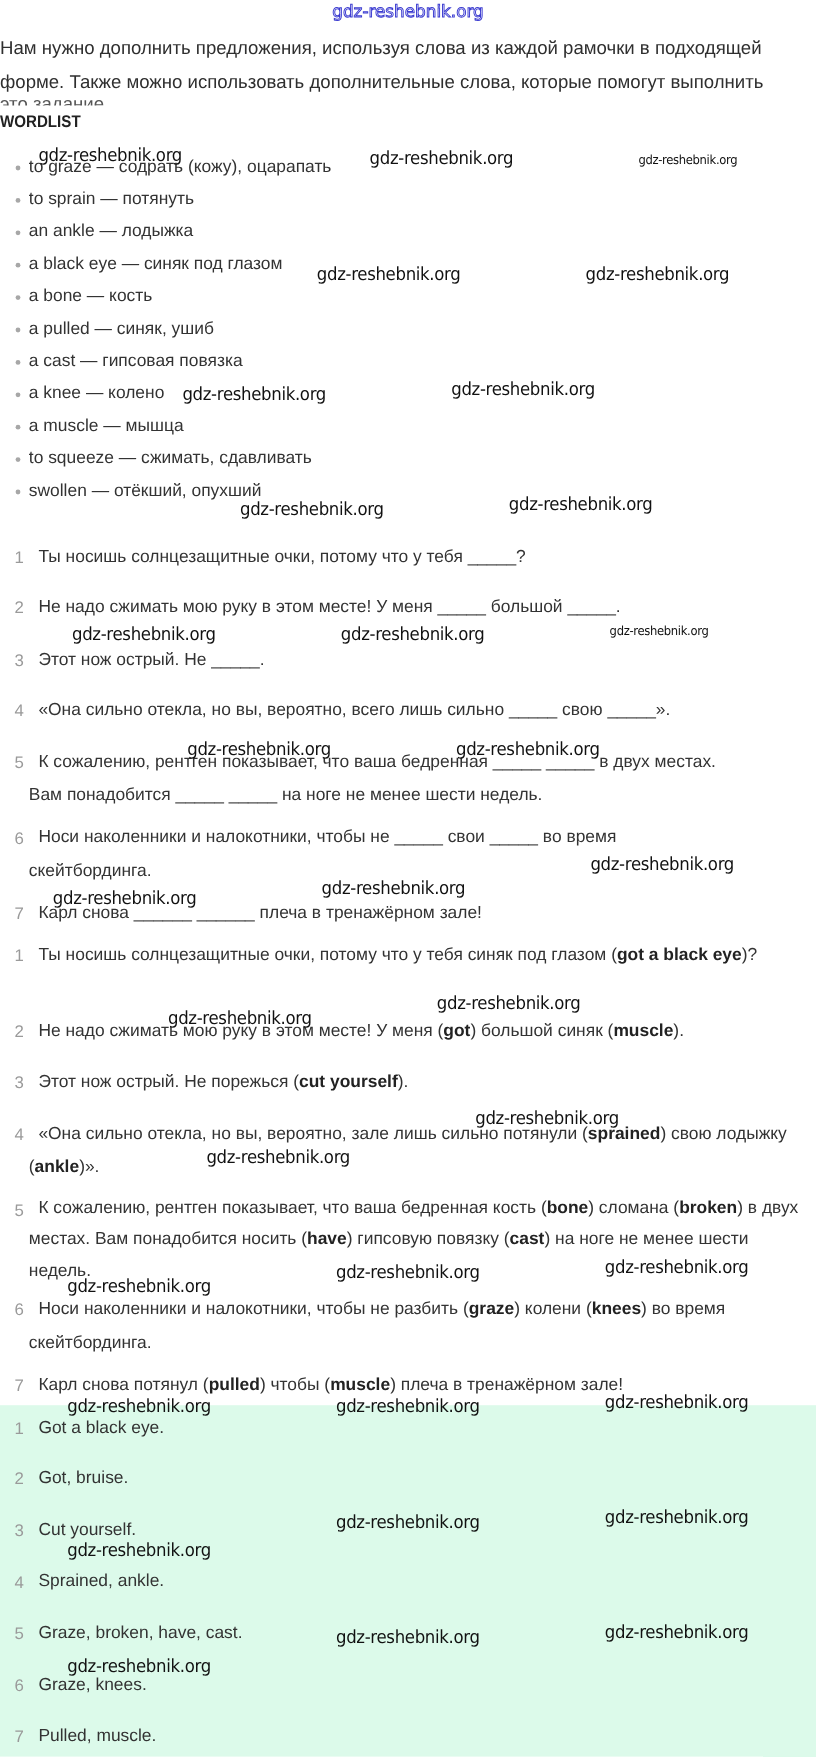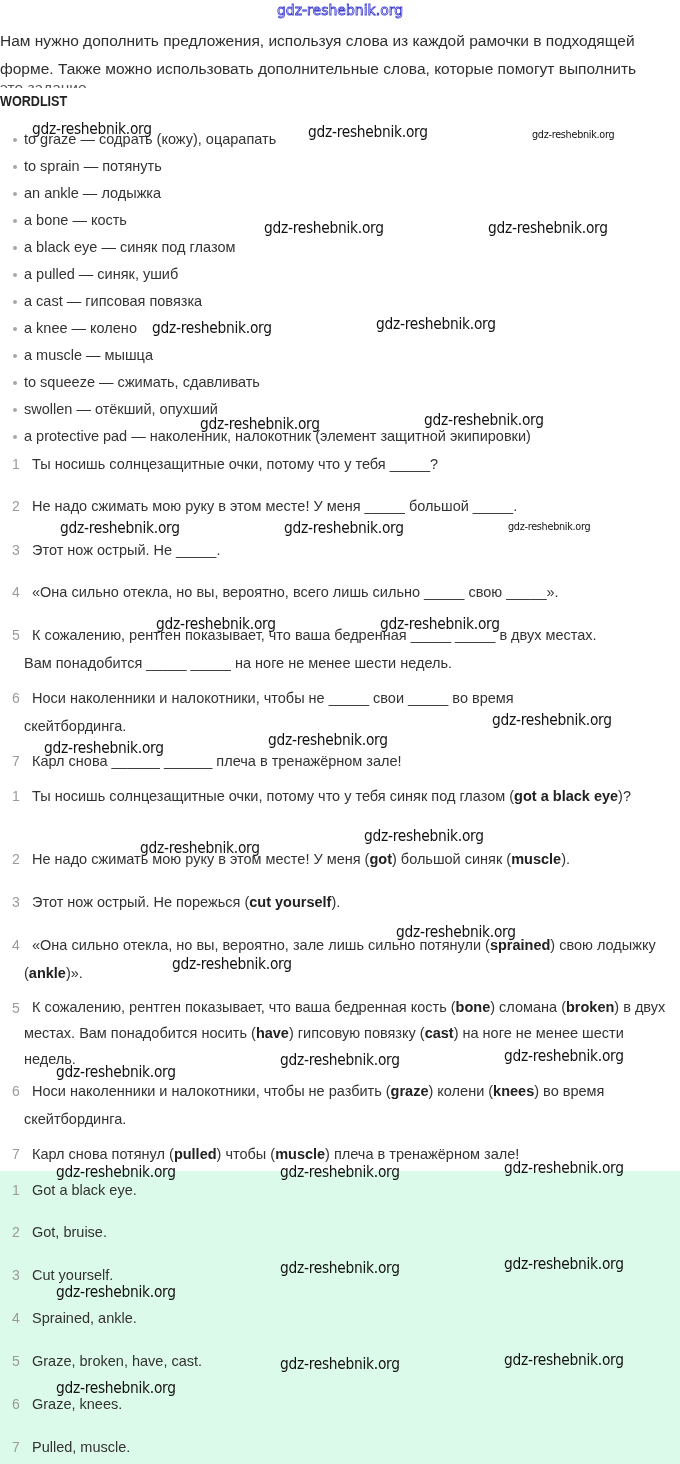--- a/index.html
+++ b/index.html
@@ -57,29 +57,28 @@
 <div class="top-logo">gdz-reshebnik.org</div>
 
 <div class="intro">Нам нужно дополнить предложения, используя слова из каждой рамочки в подходящей форме. Также можно использовать дополнительные слова, которые помогут выполнить</div>
 <div class="intro-cut">это задание</div>
 
 <div class="wordlist-title">WORDLIST</div>
 <ul class="wordlist">
   <li><span class="bullet"></span><span>to graze — содрать (кожу), оцарапать</span></li>
   <li><span class="bullet"></span><span>to sprain — потянуть</span></li>
   <li><span class="bullet"></span><span>an ankle — лодыжка</span></li>
+  <li><span class="bullet"></span><span>a black eye — синяк под глазом</span></li>
   <li><span class="bullet"></span><span>a bone — кость</span></li>
-  <li><span class="bullet"></span><span>a black eye — синяк под глазом</span></li>
   <li><span class="bullet"></span><span>a pulled — синяк, ушиб</span></li>
   <li><span class="bullet"></span><span>a cast — гипсовая повязка</span></li>
   <li><span class="bullet"></span><span>a knee — колено</span></li>
   <li><span class="bullet"></span><span>a muscle — мышца</span></li>
   <li><span class="bullet"></span><span>to squeeze — сжимать, сдавливать</span></li>
   <li><span class="bullet"></span><span>swollen — отёкший, опухший</span></li>
-  <li><span class="bullet"></span><span>a protective pad — наколенник, налокотник (элемент защитной экипировки)</span></li>
 </ul>
 
 <div class="ex">
   <div class="ex-item" style="top:450px;">
     <span class="num" style="top:6px;">1</span>
     <span class="text" style="top:0;">Ты носишь солнцезащитные очки, потому что у тебя _____?</span>
   </div>
   <div class="ex-item" style="top:492px;">
     <span class="num" style="top:6px;">2</span>
     <span class="text">Не надо сжимать мою руку в этом месте! У меня _____ большой _____.</span>

